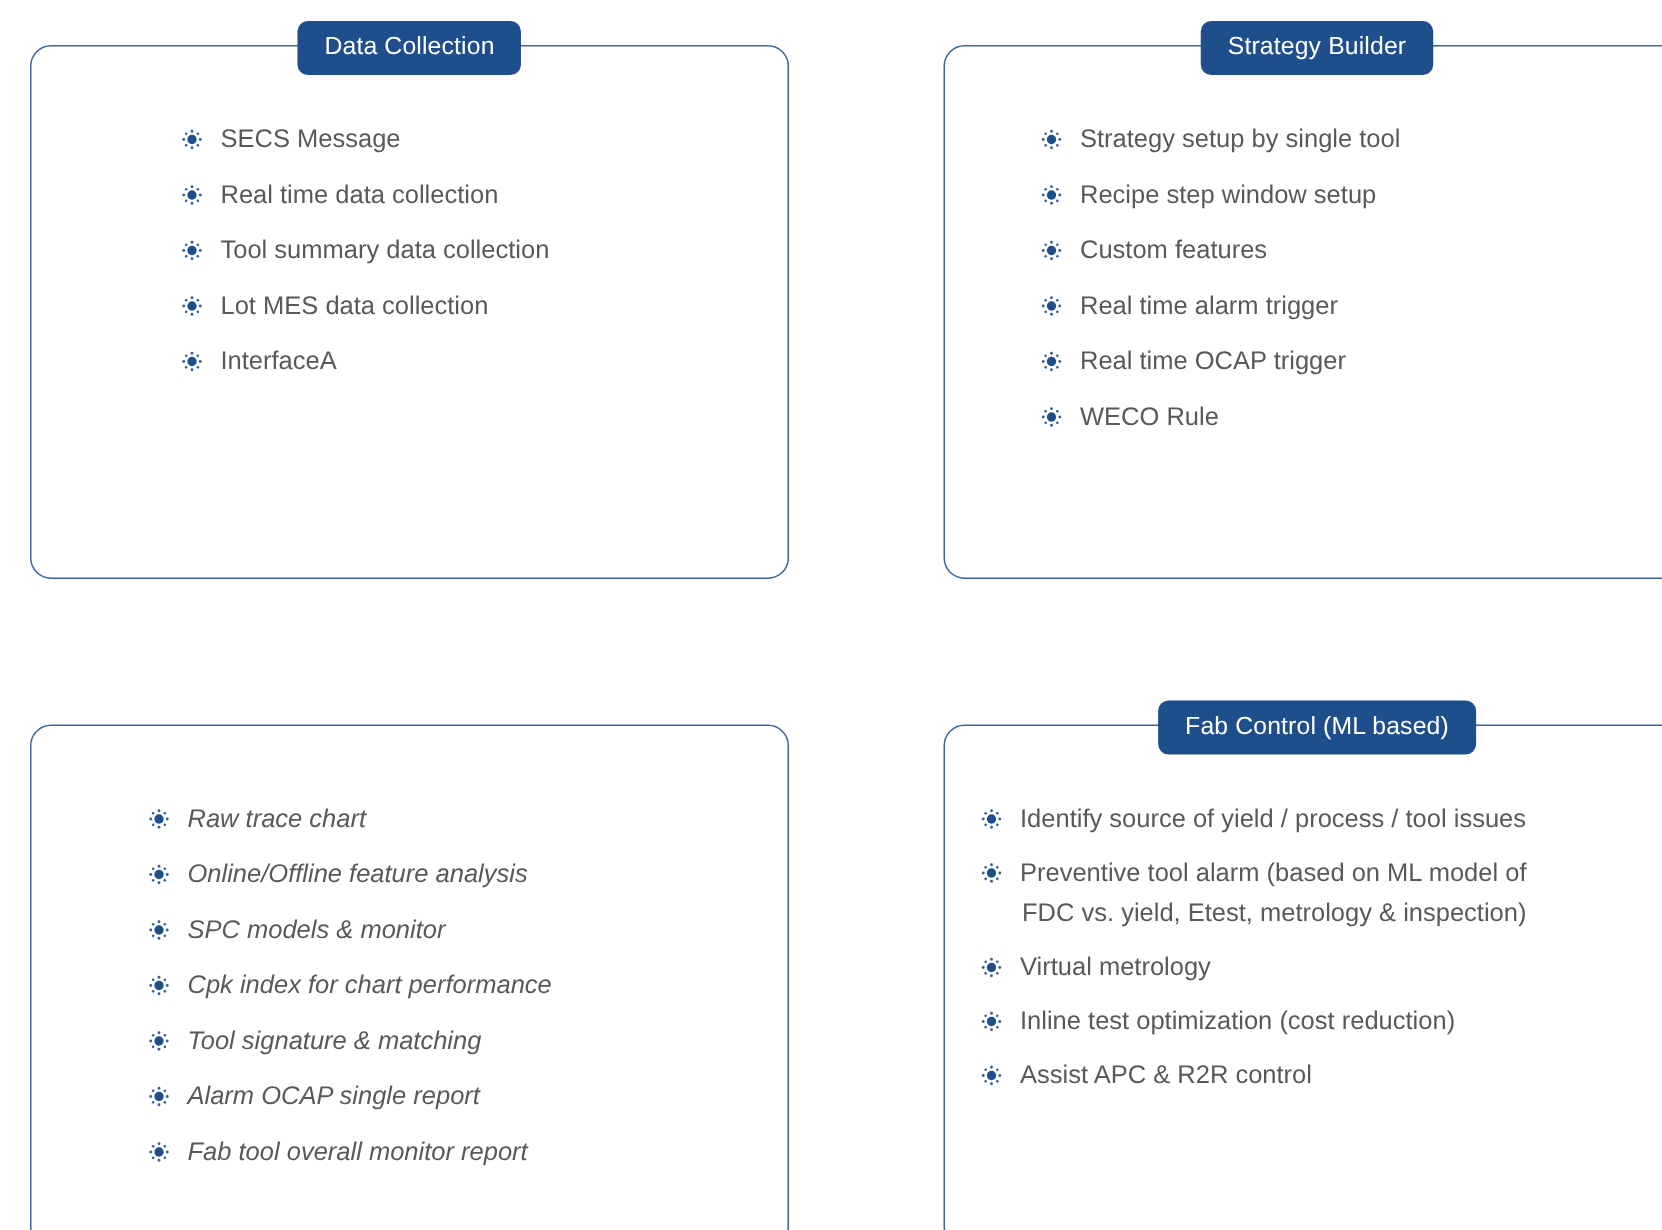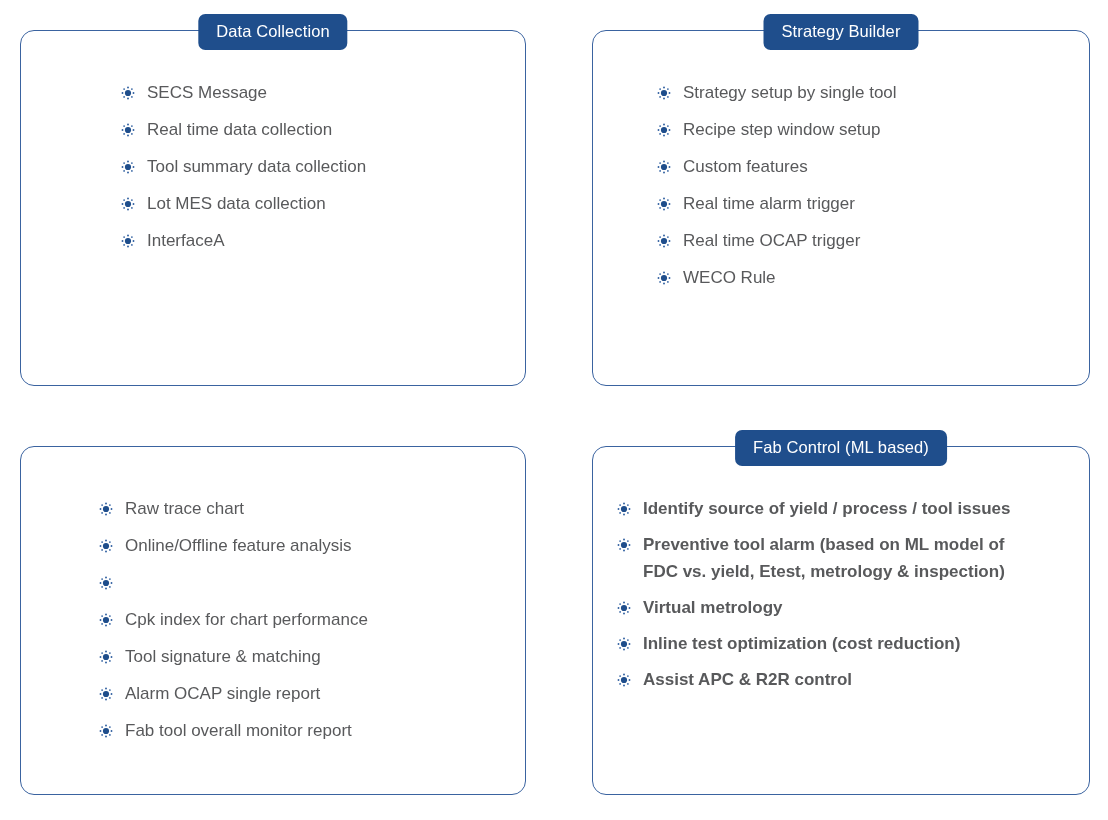--- a/index.html
+++ b/index.html
@@ -16,20 +16,21 @@
   }
 
   .board {
     position: relative;
     width: 1108px;
     height: 820px;
     box-sizing: border-box;
     display: grid;
     grid-template-columns: 554px 554px;
     grid-template-rows: 410px 410px;
+    gap: 37px;
   }
 
   .cell {
     position: relative;
     box-sizing: border-box;
   }
 
   
   .card {
     position: absolute;
@@ -82,43 +83,44 @@
   }
 
   .item {
     display: flex;
     align-items: flex-start;
     gap: 12px;
     font-size: 17px;
     line-height: 27px;
     color: #58595b;
     margin-bottom: 10px;
+    text-align: right;
   }
 
   .bullet {
     flex: 0 0 auto;
     width: 14px;
     height: 27px;
     display: flex;
     align-items: center;
     justify-content: center;
   }
   .bullet svg { display: block; }
 
   .item-text {
     white-space: pre-line;
   }
 
   
   .list.p1 { padding-left: 100px; padding-right: 20px; }
   .list.p2 { padding-left: 64px;  padding-right: 24px; }
-  .list.p3 { padding-left: 78px;  padding-right: 20px; }
+  .list.p3 { padding-left: 78px;  padding-right: 20px; font-style: italic; }
   .list.p4 { padding-left: 24px;  padding-right: 18px; }
 
-  .list.p4 .item { margin-bottom: 9px; font-weight: bold; }
+  .list.p4 .item { margin-bottom: 9px; }
 </style>
 </head>
 <body>
 
 <div class="board">
 
   <div class="cell col1 row1">
     <div class="card">
       <div class="badge">Data Collection</div>
       <ul class="list p1">
@@ -380,20 +382,21 @@
                   <circle cx="7" cy="12.5" r="0.95"></circle>
                 <circle cx="1.5" cy="7" r="0.95"></circle>
                   <circle cx="12.5" cy="7" r="0.95"></circle>
                 <circle cx="3.1" cy="3.1" r="0.85"></circle>
                   <circle cx="10.9" cy="3.1" r="0.85"></circle>
                 <circle cx="3.1" cy="10.9" r="0.85"></circle>
                   <circle cx="10.9" cy="10.9" r="0.85"></circle>
               </g>
             </svg>
           </span>
+          <span class="item-text">SPC models &amp; monitor</span>
         </li>
         <li class="item">
           <span class="bullet">
             <svg width="14" height="14" viewBox="0 0 14 14" aria-hidden="true">
               <circle cx="7" cy="7" r="3.1" fill="#1f4e8c"></circle>
               <g fill="#2f5fa0">
                 <circle cx="7" cy="1.5" r="0.95"></circle>
                   <circle cx="7" cy="12.5" r="0.95"></circle>
                 <circle cx="1.5" cy="7" r="0.95"></circle>
                   <circle cx="12.5" cy="7" r="0.95"></circle>

